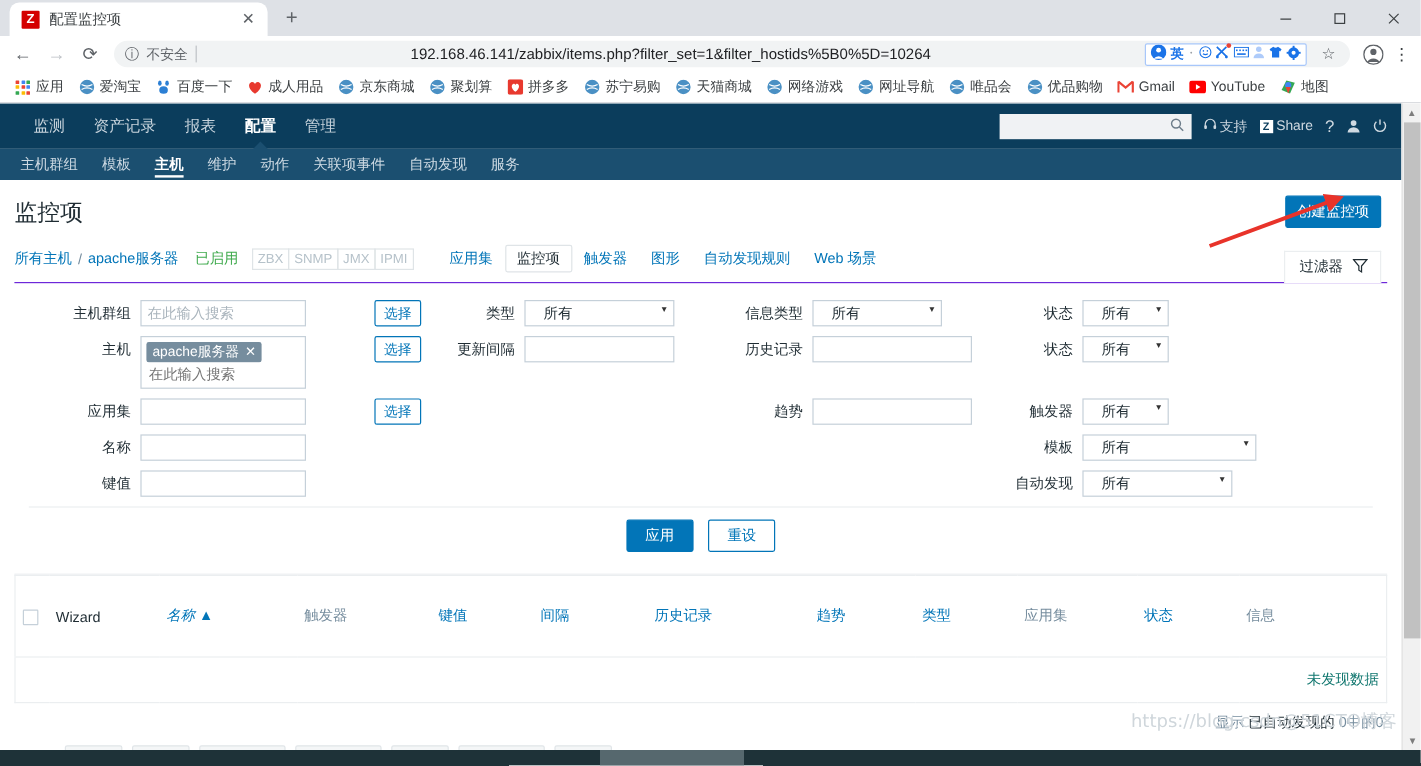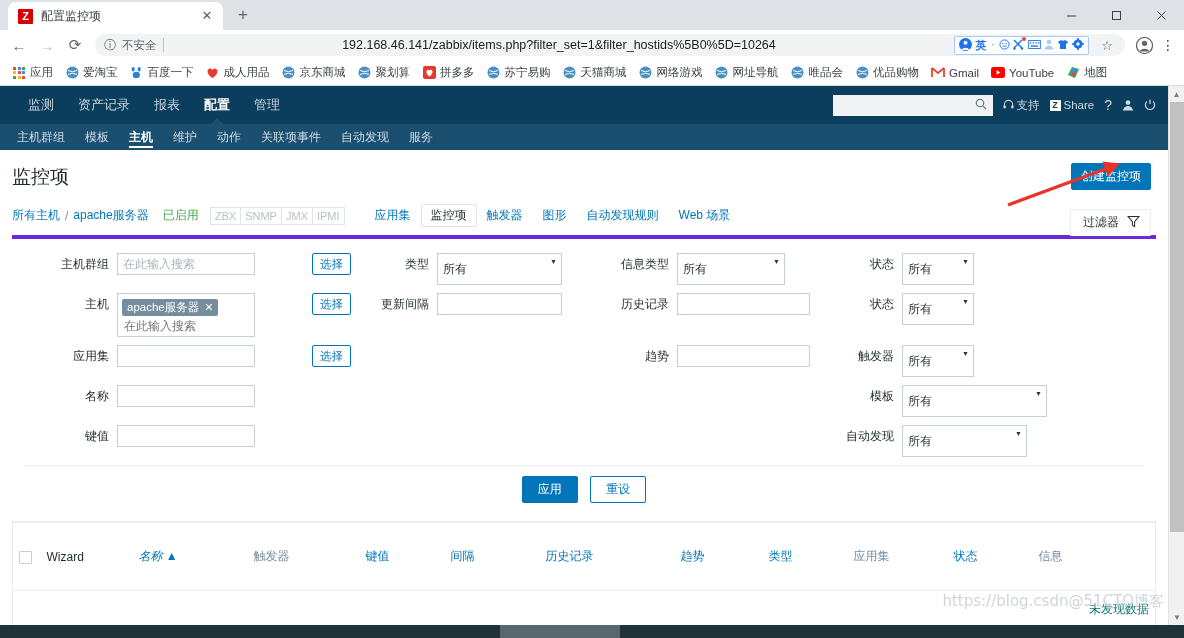--- a/index.html
+++ b/index.html
@@ -162,21 +162,21 @@
     padding: 14px 0 10px 0; margin: 0;
   }
   .btn-create {
     position: absolute; right: 17px; top: 13px;
     background: #0275b8; color: #fff; font-size: 12px;
     border: 1px solid #0275b8; border-radius: 2px; padding: 4px 9px;
     cursor: pointer;
   }
   .breadcrumb-row {
     display: flex; align-items: center; gap: 0px; padding: 4px 0 8px 0;
-    border-bottom: 4px solid #6d28d9; position: relative;
+    border-bottom: 1px solid #6d28d9; position: relative;
   }
   .crumb { font-size: 12px; color: #0275b8; text-decoration: none; }
   .crumb.sep { color: #768d9e; padding: 0 5px; }
   .crumb-status { color: #3faa4d; font-size: 12px; margin-left: 14px; }
   .proto-box { display: flex; margin-left: 12px; }
   .proto-box span {
     font-size: 11px; color: #b6c2ca; border: 1px solid #dfe4e7;
     padding: 1px 4px; margin-left: -1px; line-height: 14px;
   }
   .objtabs { display: flex; margin-left: 20px; gap: 0; align-items: center;}
@@ -222,22 +222,22 @@
     border: 1px solid #c5d0d9; background: #fff; width: 100%; padding: 3px 4px 2px 4px;
     min-height: 44px;
   }
   .ms-chip {
     display: inline-flex; align-items: center; gap: 5px; background: #768d9e;
     color: #fff; font-size: 11.5px; padding: 1px 5px; border-radius: 2px;
   }
   .ms-chip .x { font-size: 11px; font-weight: bold; cursor: pointer; }
   .ms-input { border: none; outline: none; font-size: 12px; color: #aab5bd; padding: 3px 2px 0 2px; width: 100%; font-family: inherit;}
   .sel {
-    height: 32px; border: 1px solid #c5d0d9; background: #fff; font-size: 12px;
-    color: #1f2c33; padding: 0 18px 0 5px; outline: none;
+    height: 22px; border: 1px solid #c5d0d9; background: #fff; font-size: 12px;
+    color: #1f2c33; padding: 0 18px 0 15px; outline: none;
     -webkit-appearance: none; appearance: none; position: relative;
     font-family: inherit; cursor: pointer;
   }
   .selwrap { position: relative; display: inline-block; }
   .selwrap::after {
     content: "▼"; position: absolute; right: 5px; top: 5px; font-size: 7px; color: #333;
     pointer-events: none;
   }
   .w125 { width: 125px; }
   .w72 { width: 72px; }

